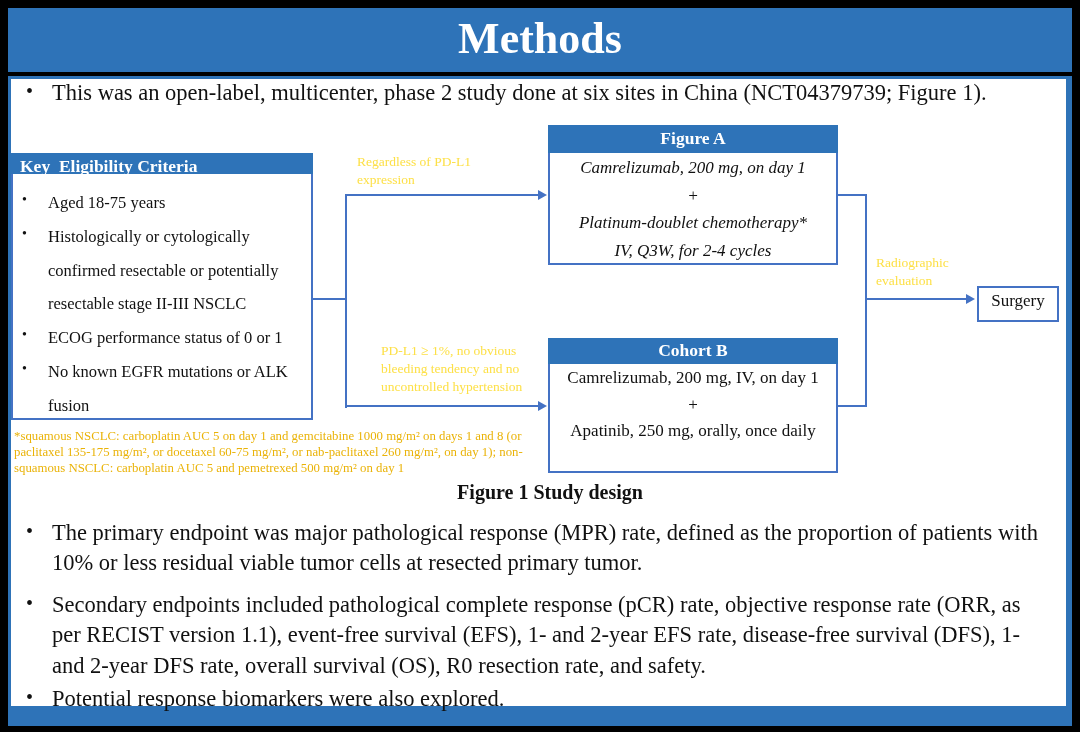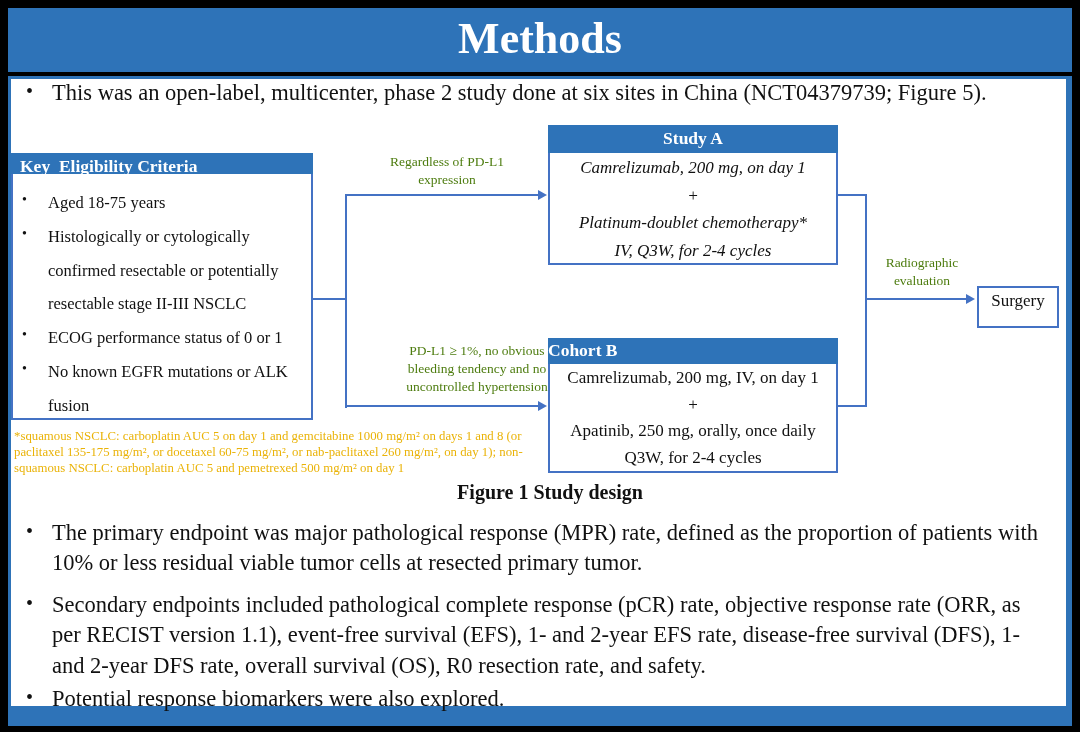--- a/index.html
+++ b/index.html
@@ -31,50 +31,50 @@
   .erow{display:flex;font-size:16.5px;line-height:2.05;}
   .erow .mk{width:26px;flex:0 0 26px;padding-left:7px;font-size:14px;}
   .erow .tx{flex:1;}
 
   .cohortA{left:548px;top:125px;width:290px;height:140px;}
   .cohortA-head{left:548px;top:125px;width:290px;height:28px;line-height:27px;text-align:center;font-size:17.5px;}
   .cohortA-body{left:550px;top:154px;width:286px;text-align:center;font-size:17px;}
   .cohortA-body div{line-height:27.5px;font-style:italic;}
 
   .cohortB{left:548px;top:338px;width:290px;height:135px;}
-  .cohortB-head{left:548px;top:338px;width:290px;height:26px;line-height:25px;text-align:left;font-size:17.5px;}
+  .cohortB-head{left:548px;top:338px;width:290px;height:26px;line-height:25px;text-align:center;font-size:17.5px;}
   .cohortB-body{left:550px;top:365px;width:286px;text-align:center;font-size:17px;}
   .cohortB-body div{line-height:26.5px;}
 
-  .surgery{left:977px;top:286px;width:82px;height:42px;line-height:26px;text-align:center;font-size:17px;}
+  .surgery{left:977px;top:286px;width:82px;height:36px;line-height:26px;text-align:center;font-size:17px;}
 
   
   .hline,.vline{background:#4472c4;}
   .arrowhead{width:0;height:0;border-top:5px solid transparent;border-bottom:5px solid transparent;
     border-left:9px solid #4472c4;}
 
   
-  .lbl{font-size:13.5px;line-height:1.32;text-align:center;white-space:pre-line;color:#4d7c0f;}
+  .lbl{font-size:13.5px;line-height:1.32;text-align:left;white-space:pre-line;color:#fde047;}
   .lbl-top{left:357px;top:153px;width:180px;}
   .lbl-bottom{left:348px;top:342px;width:192px;margin-left:33px;}
   .lbl-right{left:876px;top:254px;width:92px;}
 
   .footnote{left:14px;top:429px;width:546px;font-size:12.8px;line-height:1.24;color:#eab308;}
   .fig-caption{left:10px;top:481px;width:1080px;text-align:center;font-size:20px;font-weight:bold;}
 </style>
 </head>
 <body>
 
 <div class="abs title-band"></div>
 <div class="abs slide-title">Methods</div>
 <div class="abs content-box"></div>
 
 <div class="abs mbullet" style="top:78px">
   <span class="mk">•</span>
-  <span class="tx">This was an open-label, multicenter, phase 2 study done at six sites in China (NCT04379739; Figure 5).</span>
+  <span class="tx">This was an open-label, multicenter, phase 2 study done at six sites in China (NCT04379739; Figure 1).</span>
 </div>
 <div class="abs mbullet" style="top:518px">
   <span class="mk">•</span>
   <span class="tx">The primary endpoint was major pathological response (MPR) rate, defined as the proportion of patients with 10% or less residual viable tumor cells at resected primary tumor.</span>
 </div>
 <div class="abs mbullet" style="top:590px">
   <span class="mk">•</span>
   <span class="tx">Secondary endpoints included pathological complete response (pCR) rate, objective response rate (ORR, as per RECIST version 1.1), event-free survival (EFS), 1- and 2-year EFS rate, disease-free survival (DFS), 1- and 2-year DFS rate, overall survival (OS), R0 resection rate, and safety.</span>
 </div>
 <div class="abs mbullet" style="top:684px">
@@ -119,34 +119,33 @@
 
   <div class="abs lbl lbl-top">Regardless of PD-L1
 expression</div>
   <div class="abs lbl lbl-bottom">PD-L1 ≥ 1%, no obvious
 bleeding tendency and no
 uncontrolled hypertension</div>
   <div class="abs lbl lbl-right">Radiographic
 evaluation</div>
 
   <div class="abs fig-box cohortA"></div>
-  <div class="abs box-head cohortA-head">Study A</div>
+  <div class="abs box-head cohortA-head">Figure A</div>
   <div class="abs cohortA-body">
     <div>Camrelizumab, 200 mg, on day 1</div>
     <div>+</div>
     <div>Platinum-doublet chemotherapy*</div>
     <div>IV, Q3W, for 2-4 cycles</div>
   </div>
 
   <div class="abs fig-box cohortB"></div>
   <div class="abs box-head cohortB-head">Cohort B</div>
   <div class="abs cohortB-body">
     <div>Camrelizumab, 200 mg, IV, on day 1</div>
     <div>+</div>
     <div>Apatinib, 250 mg, orally, once daily</div>
-    <div>Q3W, for 2-4 cycles</div>
   </div>
 
   <div class="abs fig-box surgery">Surgery</div>
 
   <div class="abs footnote">*squamous NSCLC: carboplatin AUC 5 on day 1 and gemcitabine 1000 mg/m² on days 1 and 8 (or paclitaxel 135-175 mg/m², or docetaxel 60-75 mg/m², or nab-paclitaxel 260 mg/m², on day 1); non-squamous NSCLC: carboplatin AUC 5 and pemetrexed 500 mg/m² on day 1</div>
   <div class="abs fig-caption">Figure 1 Study design</div>
 </div>
 
 </body></html>

